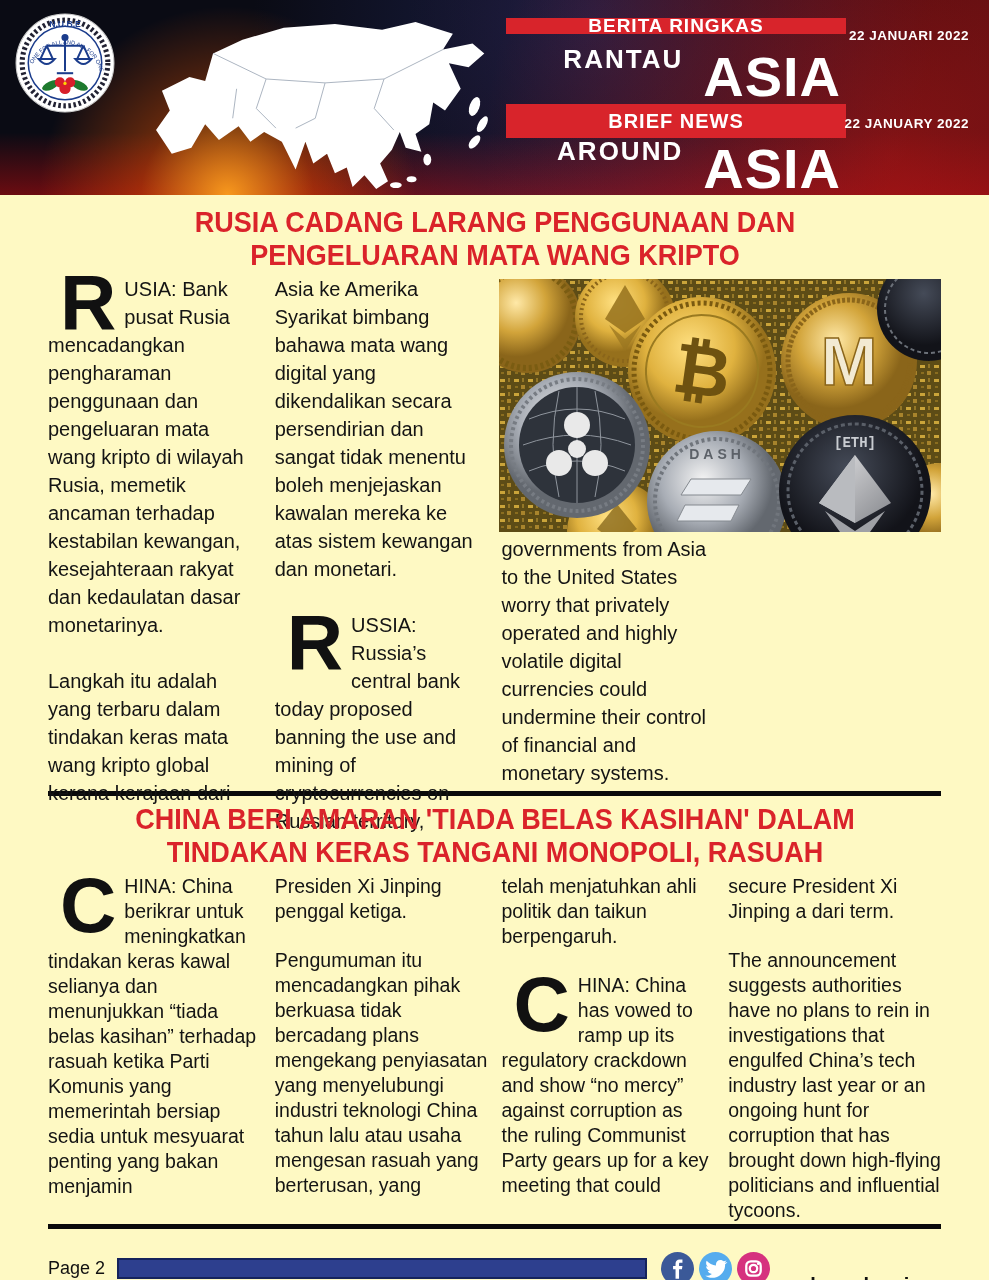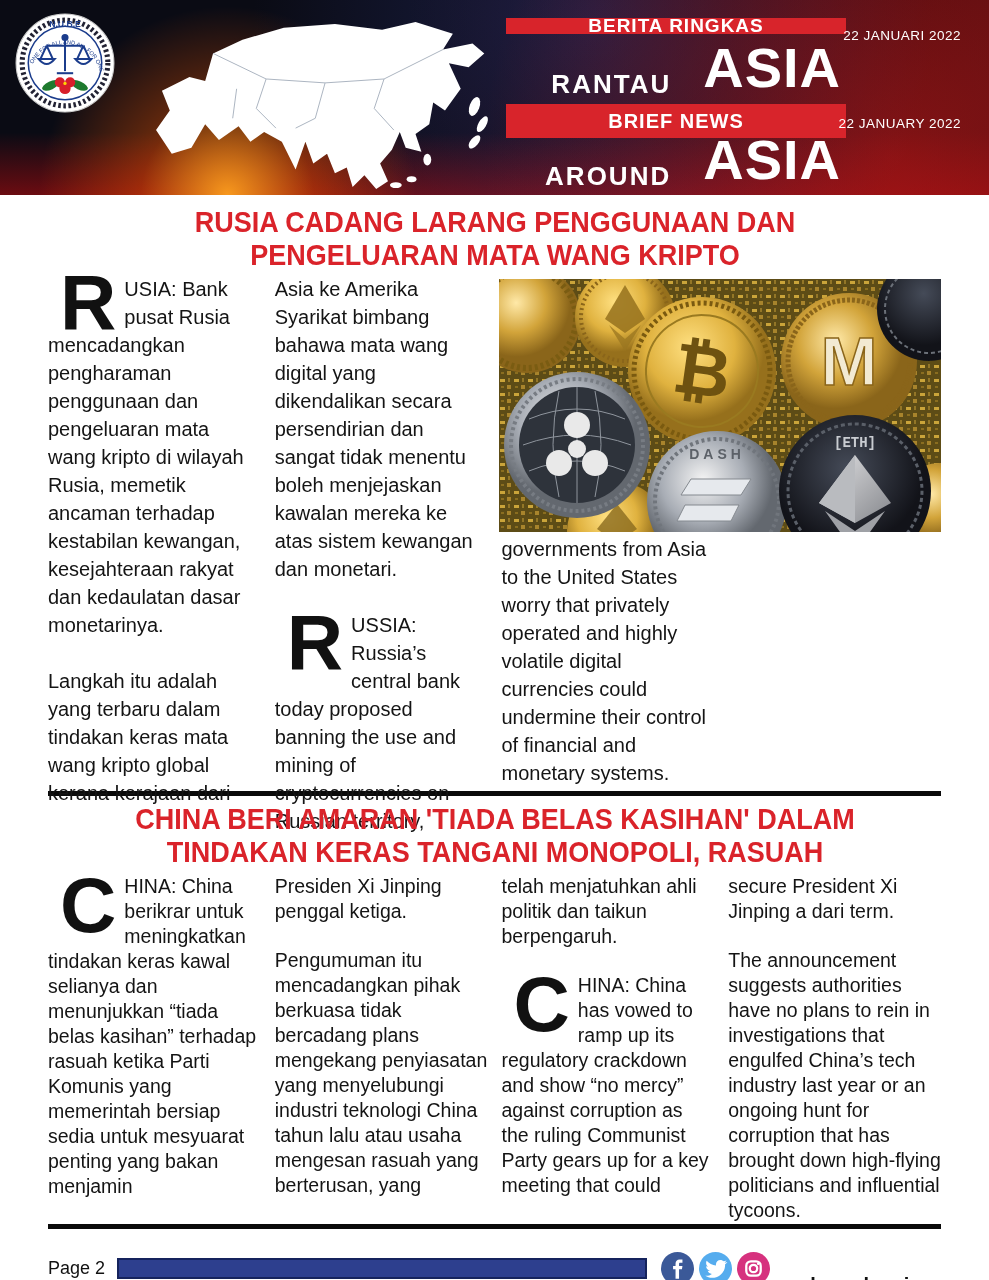--- a/index.html
+++ b/index.html
@@ -1,39 +1,39 @@
 <!DOCTYPE html>
 <html><head>
 <meta charset="utf-8">
 <style>
   * { box-sizing: border-box; margin: 0; padding: 0; }
   body { background:#777; font-family:"Liberation Sans", sans-serif; }
-  .page { position:relative; width:989px; height:1280px; margin:0 auto; background:#ffffff; overflow:hidden; }
+  .page { position:relative; width:989px; height:1280px; margin:0 auto; background:#fef9c3; overflow:hidden; }
 
   
   header { position:relative; width:989px; height:195px; overflow:hidden;
     background:
       radial-gradient(circle at 23% 100%, rgba(255,160,30,.95), rgba(255,90,0,.40) 11%, transparent 24%),
       radial-gradient(circle at 90% 80%, rgba(190,25,25,.55), transparent 45%),
       radial-gradient(circle at 60% 10%, rgba(45,55,130,.45), transparent 55%),
       linear-gradient(to top, rgba(140,12,16,.75), transparent 32%),
       linear-gradient(100deg, #0a0b14 40%, #23070b 72%, #4a0d10);
   }
   .logo { position:absolute; left:14px; top:12px; width:102px; height:102px; }
   .asia-map { position:absolute; left:142px; top:20px; width:376px; height:172px; }
   .banner { position:absolute; left:506px; width:340px; background:#d8242b; color:#fff;
     font-weight:800; display:flex; align-items:center; justify-content:center; letter-spacing:1px; }
   .b1 { top:18px;  height:16px; font-size:19px; }
   .b2 { top:104px; height:34px; font-size:20px; }
-  .sub { position:absolute; right:148px; display:flex; align-items:flex-end; gap:32px; color:#fff; font-weight:800; }
+  .sub { position:absolute; right:148px; display:flex; align-items:flex-start; gap:20px; color:#fff; font-weight:800; }
   .s1 { top:44px;  height:56px; }
   .s2 { top:136px; height:56px; }
   .sub .small { font-size:26px; letter-spacing:2px; }
   .sub .big   { font-size:56px; letter-spacing:1px; }
-  .hdate { position:absolute; right:28px; color:#fff; font-weight:400; font-size:13.5px; letter-spacing:.5px; }
+  .hdate { position:absolute; right:20px; color:#fff; font-weight:700; font-size:13.5px; letter-spacing:.5px; }
   .d1 { top:28px; } .d2 { top:116px; }
 
   
   .headline { color:#da232a; font-weight:800; text-align:center; transform:scaleX(.9);
     font-size:30px; line-height:33px; margin:0 auto; }
   .h1a { max-width:680px; margin-top:10px; height:66px; }
   .h1b { max-width:910px; margin-top:6px; height:66px; }
 
   
   .cols { display:grid; grid-template-columns:repeat(4,1fr); column-gap:14px;

